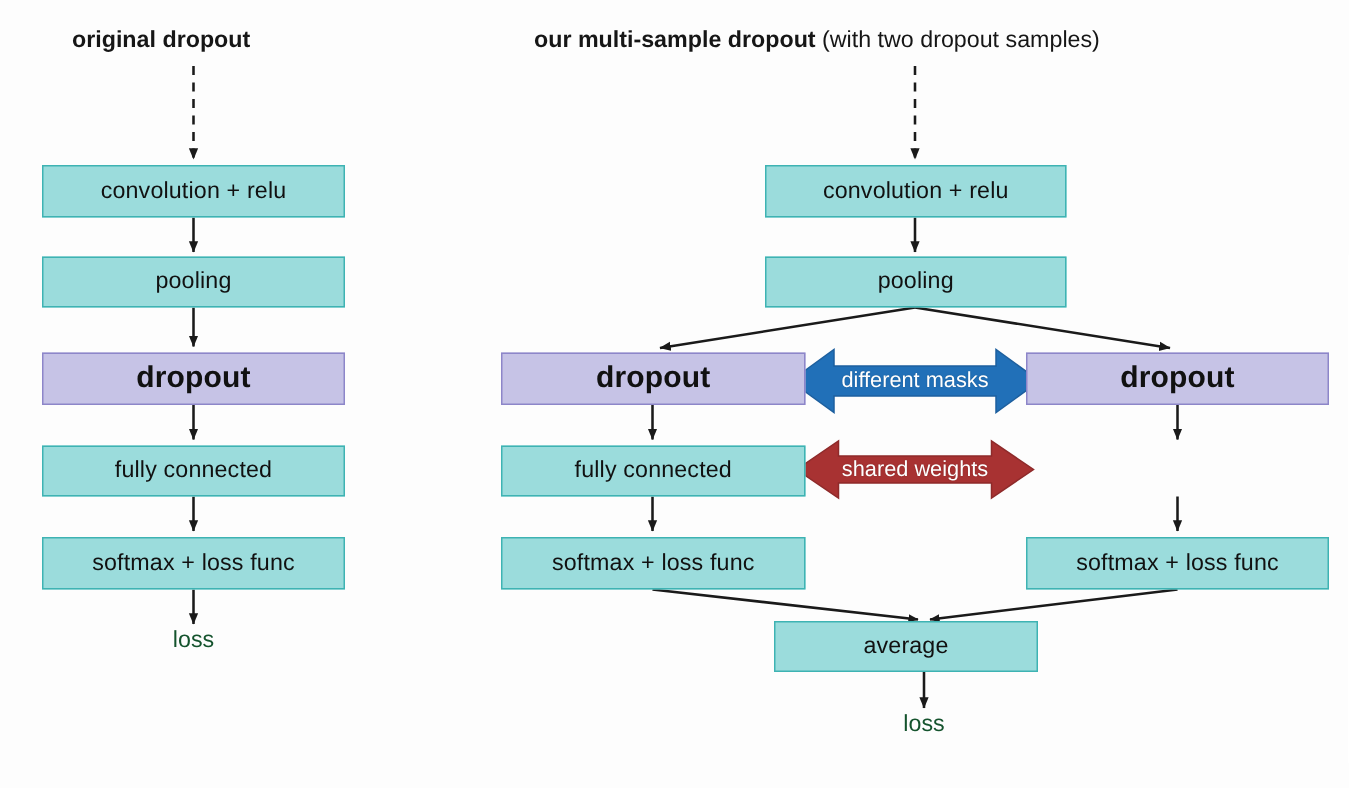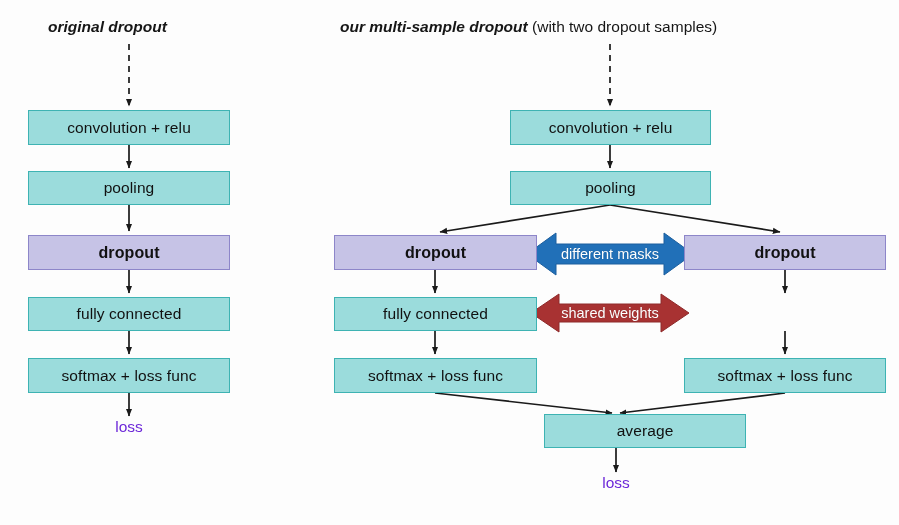--- a/index.html
+++ b/index.html
@@ -35,33 +35,33 @@
     white-space: nowrap;
   }
   .node.teal {
     background: #9bdcdc;
     border: 1.4px solid #3eb3b3;
   }
   .node.purple {
     background: #c6c3e6;
     border: 1.4px solid #8d86c9;
     font-weight: bold;
-    font-size: 16px;
+    font-size: 20px;
   }
   .heading {
     position: absolute;
     font-size: 15.5px;
     color: #161616;
     white-space: nowrap;
   }
-  .heading .strong { font-weight: bold; font-style: italic; }
+  .heading .strong { font-weight: bold; }
   .plain-label {
     position: absolute;
     font-size: 15.5px;
-    color: #6d28d9;
+    color: #14532d;
     white-space: nowrap;
     text-align: center;
   }
   .band-label {
     position: absolute;
     font-size: 14.5px;
     color: #ffffff;
     white-space: nowrap;
     display: flex;
     align-items: center;
@@ -135,40 +135,40 @@
     </g>
 
     <g class="band-arrow">
       <polygon points="531,313 559,294 559,304 661,304 661,294 689,313 661,332 661,322 559,322 559,332" fill="#a83232" stroke="#8e2a2a" stroke-width="1"></polygon>
     </g>
   </svg>
 
   <div class="heading" style="left:48px; top:18px;">
     <span class="strong">original dropout</span><span></span>
   </div>
-  <div class="heading" style="left:340px; top:18px;">
+  <div class="heading" style="left:356px; top:18px;">
     <span class="strong">our multi-sample dropout</span><span> (with two dropout samples)</span>
   </div>
 
   <div class="node teal" style="left:28px; top:110px; width:202px; height:35px;">convolution + relu</div>
   <div class="node teal" style="left:28px; top:171px; width:202px; height:34px;">pooling</div>
   <div class="node purple" style="left:28px; top:235px; width:202px; height:35px;">dropout</div>
   <div class="node teal" style="left:28px; top:297px; width:202px; height:34px;">fully connected</div>
   <div class="node teal" style="left:28px; top:358px; width:202px; height:35px;">softmax + loss func</div>
   <div class="plain-label" style="left:79px; top:418px; width:100px;">loss</div>
 
   <div class="node teal" style="left:510px; top:110px; width:201px; height:35px;">convolution + relu</div>
   <div class="node teal" style="left:510px; top:171px; width:201px; height:34px;">pooling</div>
 
   <div class="node purple" style="left:334px; top:235px; width:203px; height:35px;">dropout</div>
   <div class="node teal" style="left:334px; top:297px; width:203px; height:34px;">fully connected</div>
   <div class="node teal" style="left:334px; top:358px; width:203px; height:35px;">softmax + loss func</div>
 
   <div class="node purple" style="left:684px; top:235px; width:202px; height:35px;">dropout</div>
   <div class="node teal" style="left:684px; top:358px; width:202px; height:35px;">softmax + loss func</div>
 
-  <div class="node teal" style="left:544px; top:414px; width:202px; height:34px;">average</div>
+  <div class="node teal" style="left:516px; top:414px; width:176px; height:34px;">average</div>
   <div class="plain-label" style="left:566px; top:474px; width:100px;">loss</div>
 
   <div class="band-label" style="left:559px; top:300px; width:102px; height:26px;">shared weights</div>
   <div class="band-label" style="left:556px; top:240px; width:108px; height:28px;">different masks</div>
 
 </div>
 
 </body></html>

